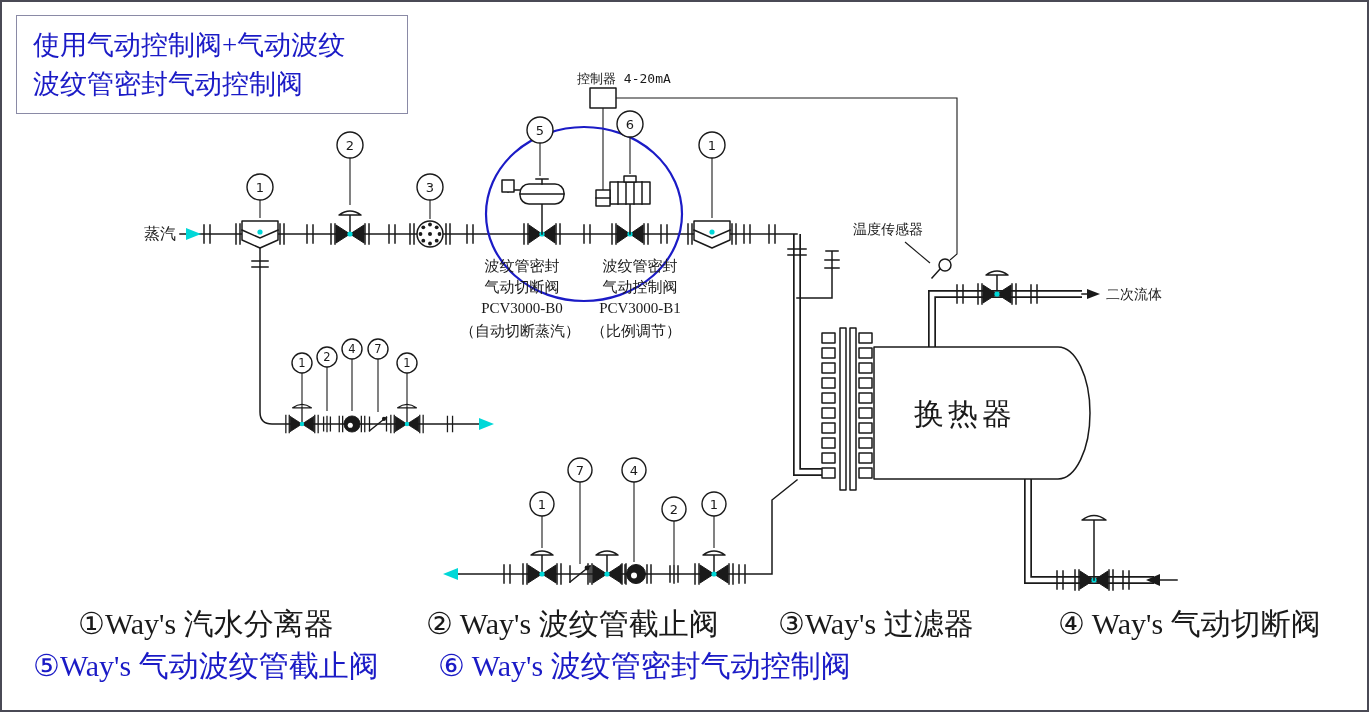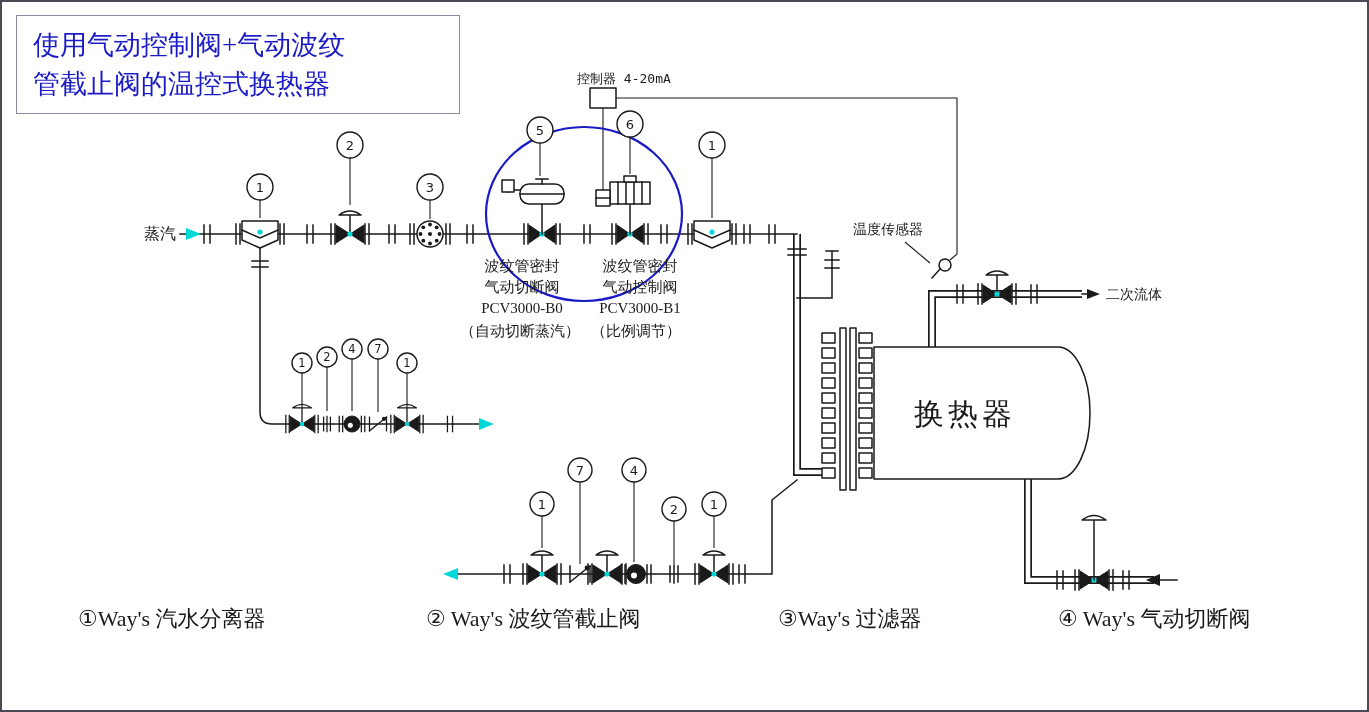--- a/index.html
+++ b/index.html
@@ -1,20 +1,20 @@
 <!DOCTYPE html>
 <html style="--ink: #1a1a1a; --cyan: #00d8d8; --accent-blue: #1b1bc6; --box-border: #8a8aa6;"><head>
 <meta charset="utf-8">
 <style>
   html,body{margin:0;padding:0;background:#fff;}
   #stage{position:relative;width:1369px;height:712px;background:#fff;border:2px solid #4a4a55;box-sizing:border-box;overflow:hidden;font-family:"Liberation Serif",serif;}
   
-  #title-box{position:absolute;left:14px;top:13px;width:444px;height:99px;border:1px solid var(--box-border,#8a8aa6);box-sizing:border-box;padding:10px 16px;color:var(--accent-blue,#1b1bc6);font-size:27px;line-height:1.45;}
-  
-  .leg{position:absolute;font-size:22px;color:var(--ink,#1a1a1a);white-space:nowrap;}
+  #title-box{position:absolute;left:14px;top:13px;width:392px;height:99px;border:1px solid var(--box-border,#8a8aa6);box-sizing:border-box;padding:10px 16px;color:var(--accent-blue,#1b1bc6);font-size:27px;line-height:1.45;}
+  
+  .leg{position:absolute;font-size:30px;color:var(--ink,#1a1a1a);white-space:nowrap;}
   .leg.blue{color:var(--accent-blue,#1b1bc6);}
   
   .ln{fill:none;stroke:var(--ink,#1a1a1a);stroke-width:1.5;stroke-linecap:square;}
   .wire{fill:none;stroke:var(--ink,#1a1a1a);stroke-width:1.1;}
   .p2o{fill:none;stroke:var(--ink,#1a1a1a);stroke-width:8;}
   .p2i{fill:none;stroke:#fff;stroke-width:4.6;}
   .blk{fill:var(--ink,#1a1a1a);stroke:var(--ink,#1a1a1a);stroke-width:1;stroke-linejoin:round;}
   .wht{fill:#fff;stroke:var(--ink,#1a1a1a);stroke-width:1.5;stroke-linejoin:round;}
   .cy{fill:var(--cyan,#00d8d8);stroke:none;}
   .cyp{fill:var(--cyan,#00d8d8);stroke:none;}
@@ -350,22 +350,24 @@
       <text class="cap" x="638" y="269">波纹管密封</text>
       <text class="cap" x="638" y="290">气动控制阀</text>
       <text class="cap" x="638" y="311">PCV3000-B1</text>
       <text class="cap" x="634" y="334">（比例调节）</text>
     </g>
   </svg>
 
   
   <div id="title-box">
     <div>使用气动控制阀+气动波纹</div>
-    <div>管截止阀的温控式换热器</div>
+    <div>波纹管密封气动控制阀</div>
   </div>
 
   
   <span class="leg" style="left:76px;top:602px">①Way's 汽水分离器</span>
   <span class="leg" style="left:424px;top:602px">② Way's 波纹管截止阀</span>
   <span class="leg" style="left:776px;top:602px">③Way's 过滤器</span>
   <span class="leg" style="left:1056px;top:602px">④ Way's 气动切断阀</span>
+  <span class="leg blue" style="left:31px;top:644px">⑤Way's 气动波纹管截止阀</span>
+  <span class="leg blue" style="left:436px;top:644px">⑥ Way's 波纹管密封气动控制阀</span>
 
 </div>
 
 </body></html>

